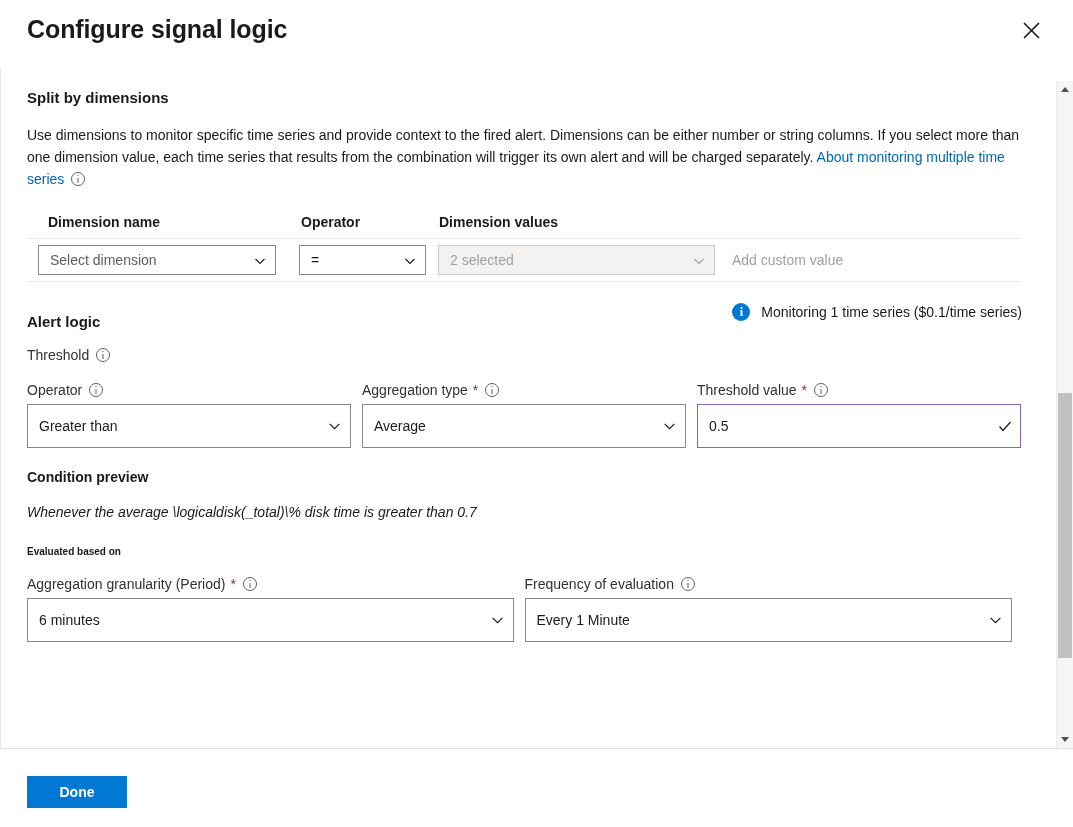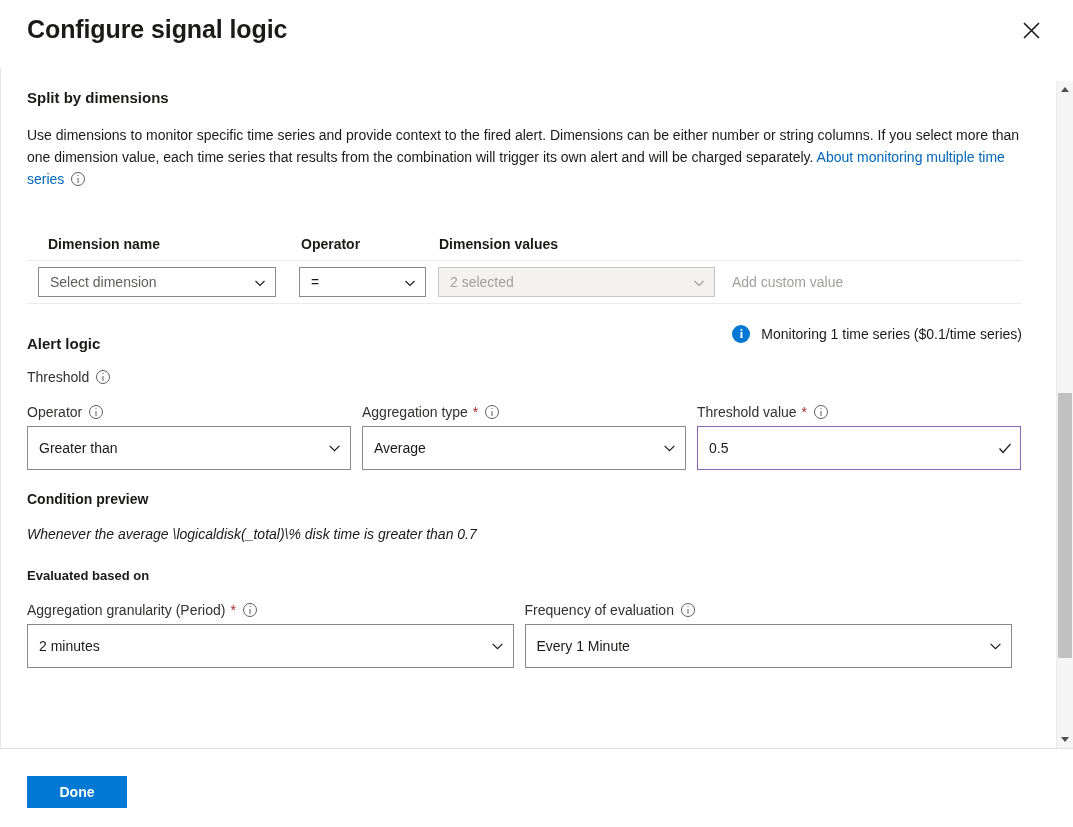--- a/index.html
+++ b/index.html
@@ -81,21 +81,21 @@
   }
 
   
   .dim-head {
     display: flex; align-items: flex-end;
     font-size: 14px; font-weight: 600; color: #1b1a19;
     padding: 10px 0 8px 0;
   }
   .dim-head .c1 { width: 259px; padding-left: 21px; }
   .dim-head .c2 { width: 140px; padding-left: 15px; }
-  .dim-head .c3 { width: 290px; padding-left: 13px; margin-top: 22px; }
+  .dim-head .c3 { width: 290px; padding-left: 13px; }
 
   .dim-row {
     display: flex; align-items: center;
     border-top: 1px solid #edebe9;
     border-bottom: 1px solid #edebe9;
     padding: 9px 0 9px 0;
     height: 44px;
   }
   .dim-row .cell1 { width: 259px; padding-left: 11px; }
   .dim-row .cell2 { width: 140px; padding-left: 13px; }
@@ -198,21 +198,21 @@
 
   .cond-h {
     font-size: 14px; font-weight: 600; margin: 21px 0 0 0;
   }
   .cond-text {
     font-size: 14px; font-style: italic; color: #1b1a19;
     margin-top: 19px;
   }
 
   .eval-h {
-    font-size: 13px; font-weight: 600; margin: 26px 0 0 0;
+    font-size: 10px; font-weight: 600; margin: 26px 0 0 0;
   }
   .eval-row { display: flex; margin-top: 18px; }
   .eval-col-a { width: 510px; }
   .eval-col-b { width: 510px; }
   .ctl.w487 { width: 487px; }
 
   
   .scrollbar {
     position: absolute; right: 0; top: 81px; bottom: 79px;
     width: 17px; background: #f5f5f5;
@@ -397,21 +397,21 @@
       <div class="eval-h">Evaluated based on</div>
 
       <div class="eval-row">
         <div class="eval-col-a">
           <div class="fld-label">
             <span>Aggregation granularity (Period)</span>
             <span class="req-star">*</span>
             <span class="info-i"></span>
           </div>
           <div class="ctl w487">
-            <span>2 minutes</span>
+            <span>6 minutes</span>
             <span class="chev">
               <svg width="13" height="13" viewBox="0 0 12 12">
                   <path d="M1.5 4 L6 8.5 L10.5 4" stroke="#1b1a19" stroke-width="1.1" fill="none"></path>
                 </svg>
             </span>
           </div>
         </div>
         <div class="eval-col-b">
           <div class="fld-label">
             <span>Frequency of evaluation</span>

